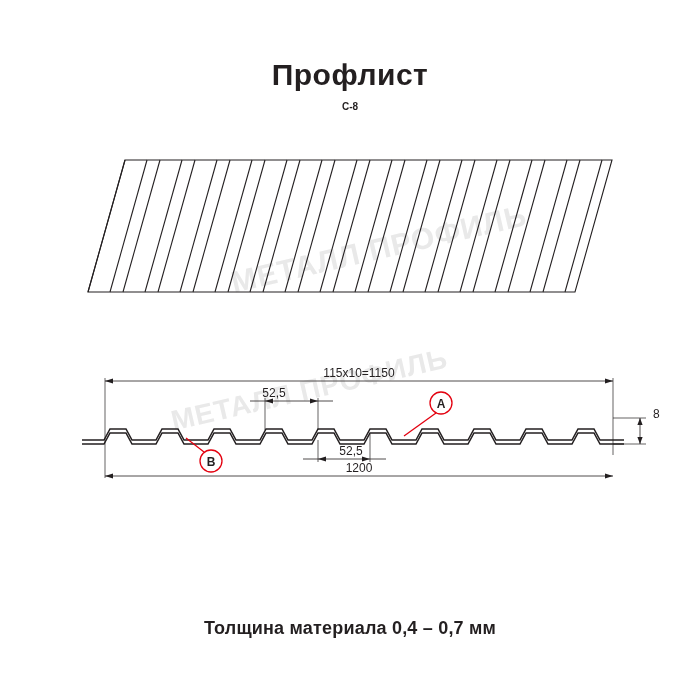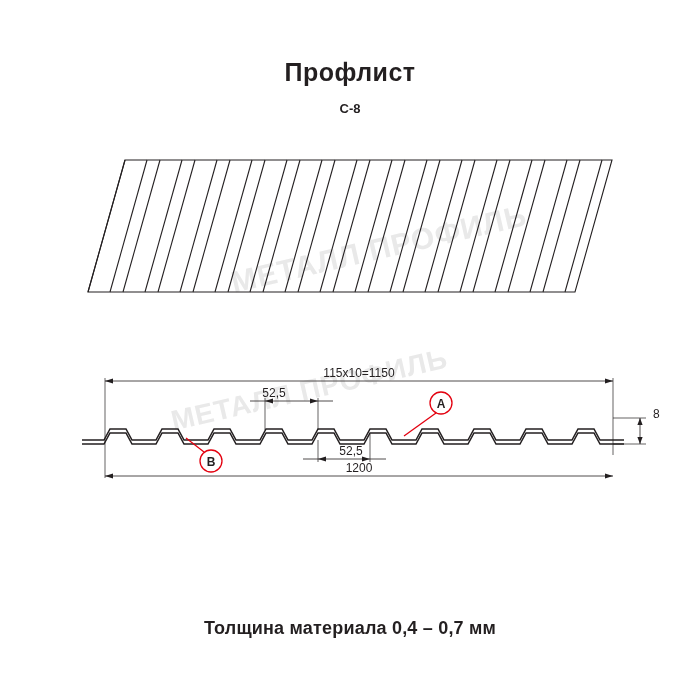--- a/index.html
+++ b/index.html
@@ -12,30 +12,30 @@
   }
   #page {
     position: relative;
     width: 700px; height: 700px;
     background: #ffffff;
   }
   .title {
     position: absolute;
     top: 58px; left: 0; width: 700px;
     text-align: center;
-    font-size: 25px;
+    font-size: 30px;
     font-weight: bold;
     letter-spacing: 0.5px;
     color: #231f20;
   }
   .subtitle {
     position: absolute;
     top: 101px; left: 0; width: 700px;
     text-align: center;
-    font-size: 13px;
+    font-size: 10px;
     font-weight: bold;
     color: #231f20;
   }
   .footnote {
     position: absolute;
     top: 618px; left: 0; width: 700px;
     text-align: center;
     font-size: 18px;
     font-weight: bold;
     letter-spacing: 0.2px;

